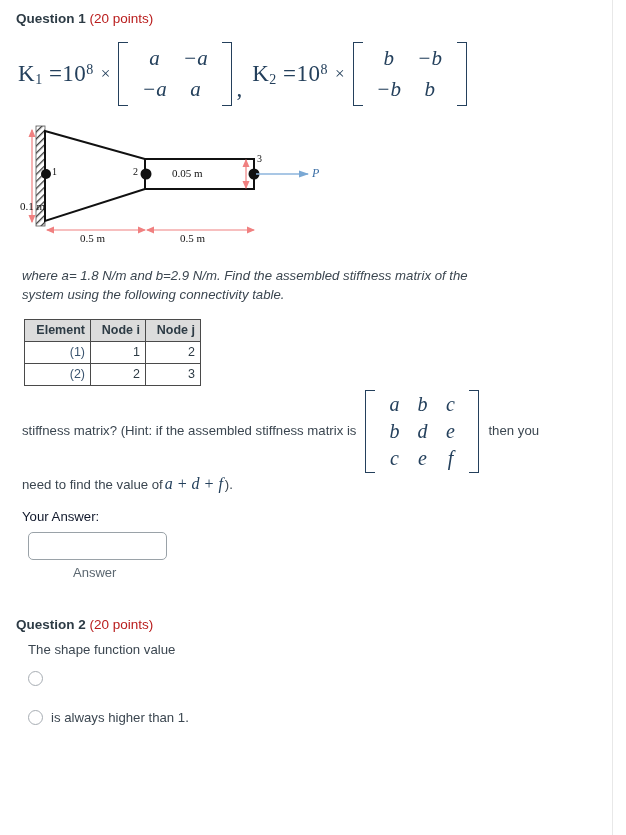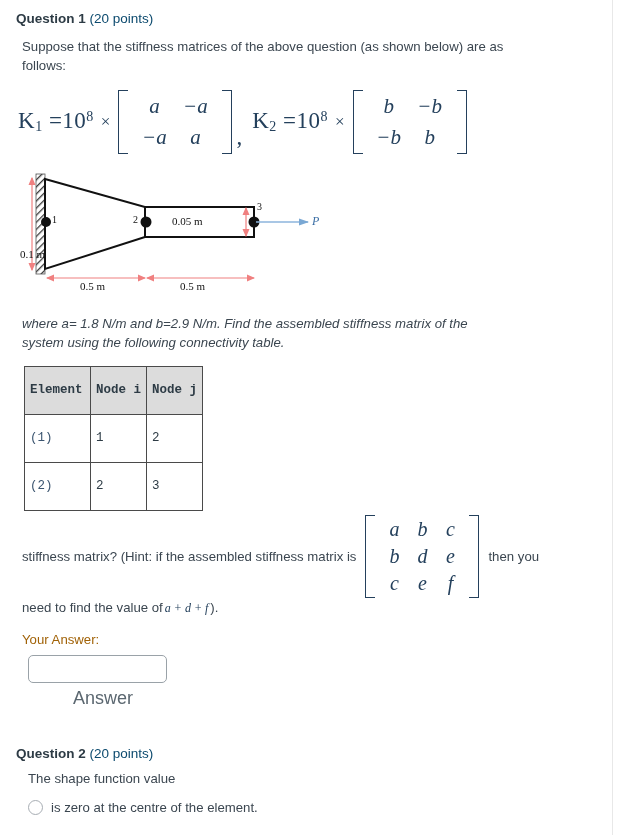--- a/index.html
+++ b/index.html
@@ -29,21 +29,21 @@
     font-size: 13.5px;
     padding: 10px 0 0 16px;
     line-height: 1.35;
   }
   .q-header .q-name {
     font-weight: bold;
     color: #2d3b45;
   }
   .q-header .q-points {
     font-weight: normal;
-    color: #0c4a6e;
+    color: #b91c1c;
   }
 
   .q-body {
     padding: 0 18px 0 22px;
   }
   .q-text {
     font-size: 13.2px;
     line-height: 1.45;
     color: #3b4650;
     max-width: 485px;
@@ -122,25 +122,24 @@
 
   
   table.conn {
     border-collapse: collapse;
     margin: 14px 0 0 2px;
     font-size: 12.5px;
     font-family: "Liberation Sans", sans-serif;
   }
   table.conn th, table.conn td {
     border: 1px solid #4a4a4a;
-    padding: 15px 5px;
-    text-align: left;
+    padding: 2px 5px;
+    text-align: right;
     height: 17px;
     color: #2d3b45;
-    font-family: Liberation Mono, monospace;
   }
   table.conn th {
     background: #dcdcdc;
     font-weight: bold;
   }
   table.conn td.el { color: #3b5570; min-width: 55px;}
   table.conn td.ni { min-width: 44px; }
   table.conn td.nj { min-width: 44px; }
 
   
@@ -158,46 +157,46 @@
   .need-line {
     font-size: 13.2px;
     color: #3b4650;
     margin-top: 2px;
     display: flex;
     align-items: baseline;
   }
   .need-line .adf {
     font-family: "Liberation Serif", serif;
     font-style: italic;
-    font-size: 12px;
+    font-size: 16px;
     color: #24405c;
     margin: 0 2px;
   }
 
   .your-answer {
     font-size: 13.2px;
-    color: #a16207;
+    color: #0f172a;
     margin-top: 16px;
   }
   .answer-box {
     width: 139px;
     height: 28px;
     border: 1px solid #9aa2a8;
     border-radius: 5px;
     background: #fff;
     margin: 8px 0 0 6px;
     box-sizing: border-box;
     font-family: "Liberation Sans", sans-serif;
     font-size: 13px;
     padding: 0 7px;
     color: #2d3b45;
     outline: none;
   }
   .answer-cap {
-    font-size: 18px;
+    font-size: 13px;
     color: #5b6770;
     margin: 5px 0 0 51px;
   }
 
   
   .q2-header { margin-top: 26px; }
   .q2-stem {
     font-size: 13.2px;
     color: #3b4650;
     margin-top: 8px;
@@ -231,21 +230,20 @@
 
 <div class="q-wrap">
 
   <div class="q-header">
     <span class="q-name">Question 1</span>
     <span class="q-points">(20 points)</span>
   </div>
 
   <div class="q-body">
 
-    <div class="q-text" style="margin-top:9px;">Suppose that the stiffness matrices of the above question (as shown below) are as follows:</div>
 
     
     <div class="mathrow math">
       <span class="klabel"><span>K</span><sub>1</sub> <span>=10</span><sup>8</sup></span>
       <span class="times">×</span>
       <span class="matrix">
         <span class="brk l"></span>
         <span class="mgrid c2">
           <span>a</span>
           <span>−a</span>
@@ -383,21 +381,20 @@
   <div class="q-header q2-header">
     <span class="q-name">Question 2</span>
     <span class="q-points">(20 points)</span>
   </div>
   <div class="q-body">
     <div class="q2-stem">The shape function value</div>
 
     <div class="choices">
       <div class="choice">
         <span class="radio"></span>
-        <span class="choice-label">is zero at the centre of the element.</span>
       </div>
       <div class="choice">
         <span class="radio"></span>
         <span class="choice-label">is always higher than 1.</span>
       </div>
 
     </div>
   </div>
 </div>
 

